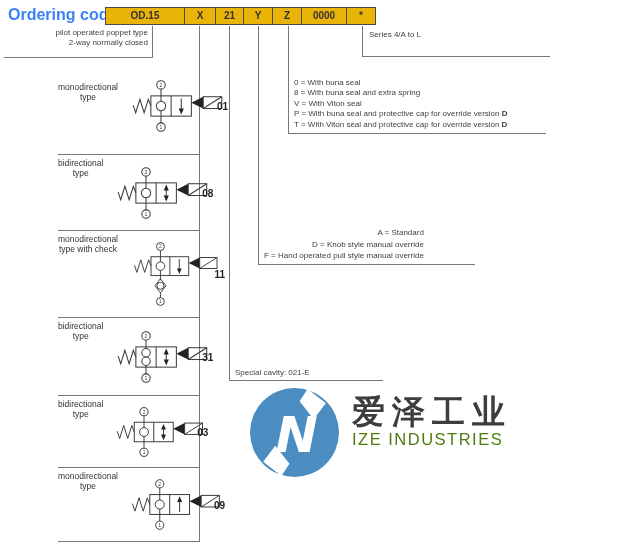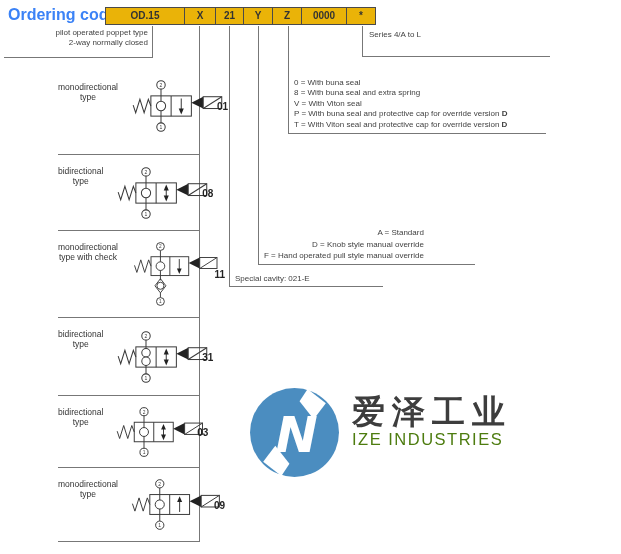--- a/index.html
+++ b/index.html
@@ -28,28 +28,28 @@
   #line-x{left:199px;top:26px;height:516px;}
 
   
   .hangbox{border-left:1px solid #777;border-bottom:1px solid #777;box-sizing:border-box;}
   #series-box{left:362px;top:26px;width:188px;height:31px;}
   #series-box .txt{padding:3px 0 0 6px;font-size:8px;line-height:11px;}
   #seal-box{left:288px;top:26px;width:258px;height:108px;}
   #seal-box .txt{position:absolute;left:5px;bottom:3px;font-size:8px;line-height:10.4px;white-space:nowrap;}
   #override-box{left:258px;top:26px;width:217px;height:239px;text-align:right;}
   #override-box .txt{position:absolute;left:5px;bottom:3px;font-size:8px;line-height:11.2px;white-space:nowrap;}
-  #cavity-box{left:229px;top:26px;width:154px;height:261px;}
+  #cavity-box{left:229px;top:26px;width:154px;height:355px;}
   #cavity-box .txt{position:absolute;left:5px;bottom:3px;font-size:8px;}
 
   
   #valve-col{left:58px;top:58px;width:141px;}
   .vt-section{box-sizing:border-box;border-bottom:1px solid #777;position:relative;
               display:flex;flex-direction:row;}
-  .vt-label{text-align:center;font-size:8.5px;color:#333;margin-top:11px;}
+  .vt-label{text-align:center;font-size:8.5px;color:#333;margin-top:3px;}
   .vt-first .vt-label{margin-top:24px;}
   .vt-body{flex:1;display:flex;align-items:center;justify-content:center;position:relative;}
   .vt-code{position:absolute;right:3px;top:50%;transform:translateY(-50%);
            font-size:10px;font-weight:bold;color:#222;}
   .h1{height:97px}.h2{height:76px}.h3{height:87px}.h4{height:78px}.h5{height:72px}.h6{height:74px}
 
   svg .ln{stroke:#3a3a3a;stroke-width:1.2;fill:none;}
   svg .fillb{fill:#222;stroke:none;}
   svg .wcirc{fill:#fff;stroke:#3a3a3a;stroke-width:1.2;}
   svg .pnum{font-size:6px;fill:#3a3a3a;font-family:"Liberation Sans",sans-serif;}

